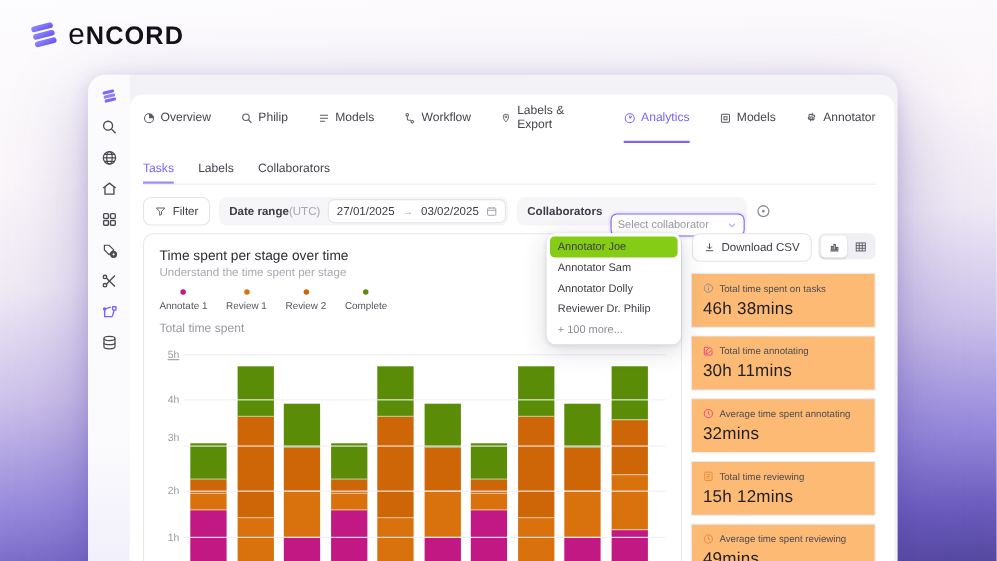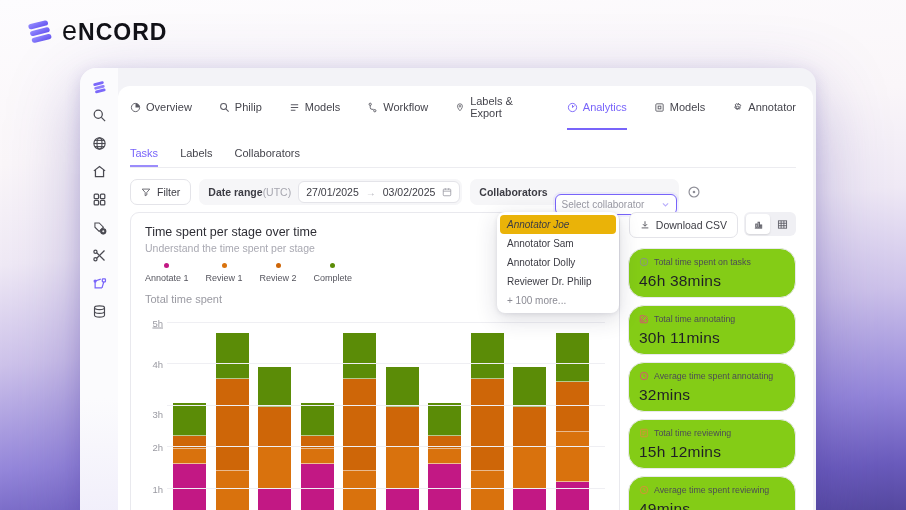--- a/index.html
+++ b/index.html
@@ -48,21 +48,21 @@
   .glabel .muted{color:#a7a7b0;}
   .dateinput{display:flex;align-items:center;gap:7px;background:#fff;border:1px solid #e4e4e9;border-radius:6px;height:20px;padding:0 7px;font-size:10.5px;color:#3c3c44;cursor:text;}
   .dateinput .arrow{color:#b4b4bc;font-size:10px;}
   .select{display:flex;align-items:center;justify-content:space-between;background:#fff;border:1.5px solid #7864FA;border-radius:6px;height:19px;width:108px;padding:0 6px;font-size:10px;color:#9a9aa4;cursor:pointer;box-shadow:0 0 0 2px rgba(120,100,250,.08);margin-top:24px;}
   .select svg{width:9px;height:9px;color:#b9aefc;}
   .circbtn{width:14px;height:14px;color:#8e8e97;cursor:pointer;}
   
   .dropdown{position:absolute;left:379px;top:126px;width:116px;background:#fff;border-radius:8px;z-index:30;
     box-shadow:0 6px 22px rgba(40,40,70,.16),0 1px 4px rgba(40,40,70,.1);padding:3px;}
   .opt{font-size:10px;color:#3c3c44;padding:4px 7px;border-radius:4px;cursor:pointer;}
-  .opt.sel{background:#eab308;font-style:italic;}
+  .opt.sel{background:#84cc16;}
   .opt.more{color:#8b8b94;}
   
   .content{display:flex;gap:8px;margin-top:8px;}
   .chartcard{width:490px;height:330px;background:#fff;border:1px solid #e9e9ee;border-radius:9px;padding:12px 14px;box-sizing:border-box;}
   .ctitle{font-size:12.5px;color:#2e2e35;font-weight:500;}
   .csub{font-size:10.5px;color:#a9a9b2;margin-top:3px;}
   .legend{display:flex;gap:17px;margin-top:9px;}
   .litem{display:flex;align-items:center;gap:5px;font-size:9px;color:#55555e;flex-direction:column;}
   .ldot{width:5px;height:5px;border-radius:50%;}
   .ylab{font-size:11px;color:#9a9aa2;margin-top:10px;}
@@ -73,21 +73,21 @@
   .bar{width:33px;display:flex;flex-direction:column-reverse;position:relative;}
   .seg{width:100%;box-shadow:0 -1px 0 rgba(255,255,255,.55) inset;}
   
   .rightcol{width:168px;display:flex;flex-direction:column;}
   .dlrow{display:flex;gap:6px;justify-content:flex-end;margin-bottom:10px;}
   .dlbtn{height:24px;}
   .segctl{display:flex;background:#f0f0f4;border-radius:6px;padding:2px;height:20px;}
   .segbtn{width:24px;display:flex;align-items:center;justify-content:center;border-radius:4px;color:#55555e;cursor:pointer;}
   .segbtn.on{background:#fff;box-shadow:0 1px 2px rgba(0,0,0,.12);}
   .segbtn svg{width:11px;height:11px;}
-  .statcard{background:#84cc16;border:1px solid #e9e9ee;border-radius:16px;padding:8px 10px;margin-bottom:7px;box-sizing:border-box;height:50px;}
+  .statcard{background:#fdba74;border:1px solid #e9e9ee;border-radius:1px;padding:8px 10px;margin-bottom:7px;box-sizing:border-box;height:50px;}
   .stathead{display:flex;align-items:center;gap:5px;font-size:8.8px;color:#4c4c55;}
   .stathead svg{width:10px;height:10px;flex:none;}
   .statval{font-size:15.5px;color:#1f1f26;margin-top:5px;letter-spacing:.2px;}
 </style>
 </head>
 <body>
 
 <div class="brand">
   <svg class="mark" viewBox="0 0 28 28">
     <defs>
@@ -380,21 +380,21 @@
                 <div class="seg" style="height: 49.68px; background: rgb(217, 114, 13);"></div>
                 <div class="seg" style="height: 49.68px; background: rgb(206, 102, 8);"></div>
                 <div class="seg" style="height: 49.68px; background: rgb(91, 140, 7);"></div>
               </div>
             </div>
         <div class="gline" style="bottom: 51.4px;"></div>
             <div class="gtick" style="bottom: 51.4px;">1h</div>
             <div class="gline" style="bottom: 92.8px;"></div>
             <div class="gtick" style="bottom: 92.8px;">2h</div>
             <div class="gline" style="bottom: 134.2px;"></div>
-            <div class="gtick" style="bottom: 126px;">3h</div>
+            <div class="gtick" style="bottom: 142px;">3h</div>
             <div class="gline" style="bottom: 175.6px;"></div>
             <div class="gtick" style="bottom: 175.6px;">4h</div>
             <div class="gline" style="bottom: 217px;"></div>
             <div class="gtick" style="bottom: 217px; text-decoration: underline;">5h</div>
           </div>
       </div>
 
       <div class="rightcol">
         <div class="dlrow">
           <div class="btn dlbtn">

